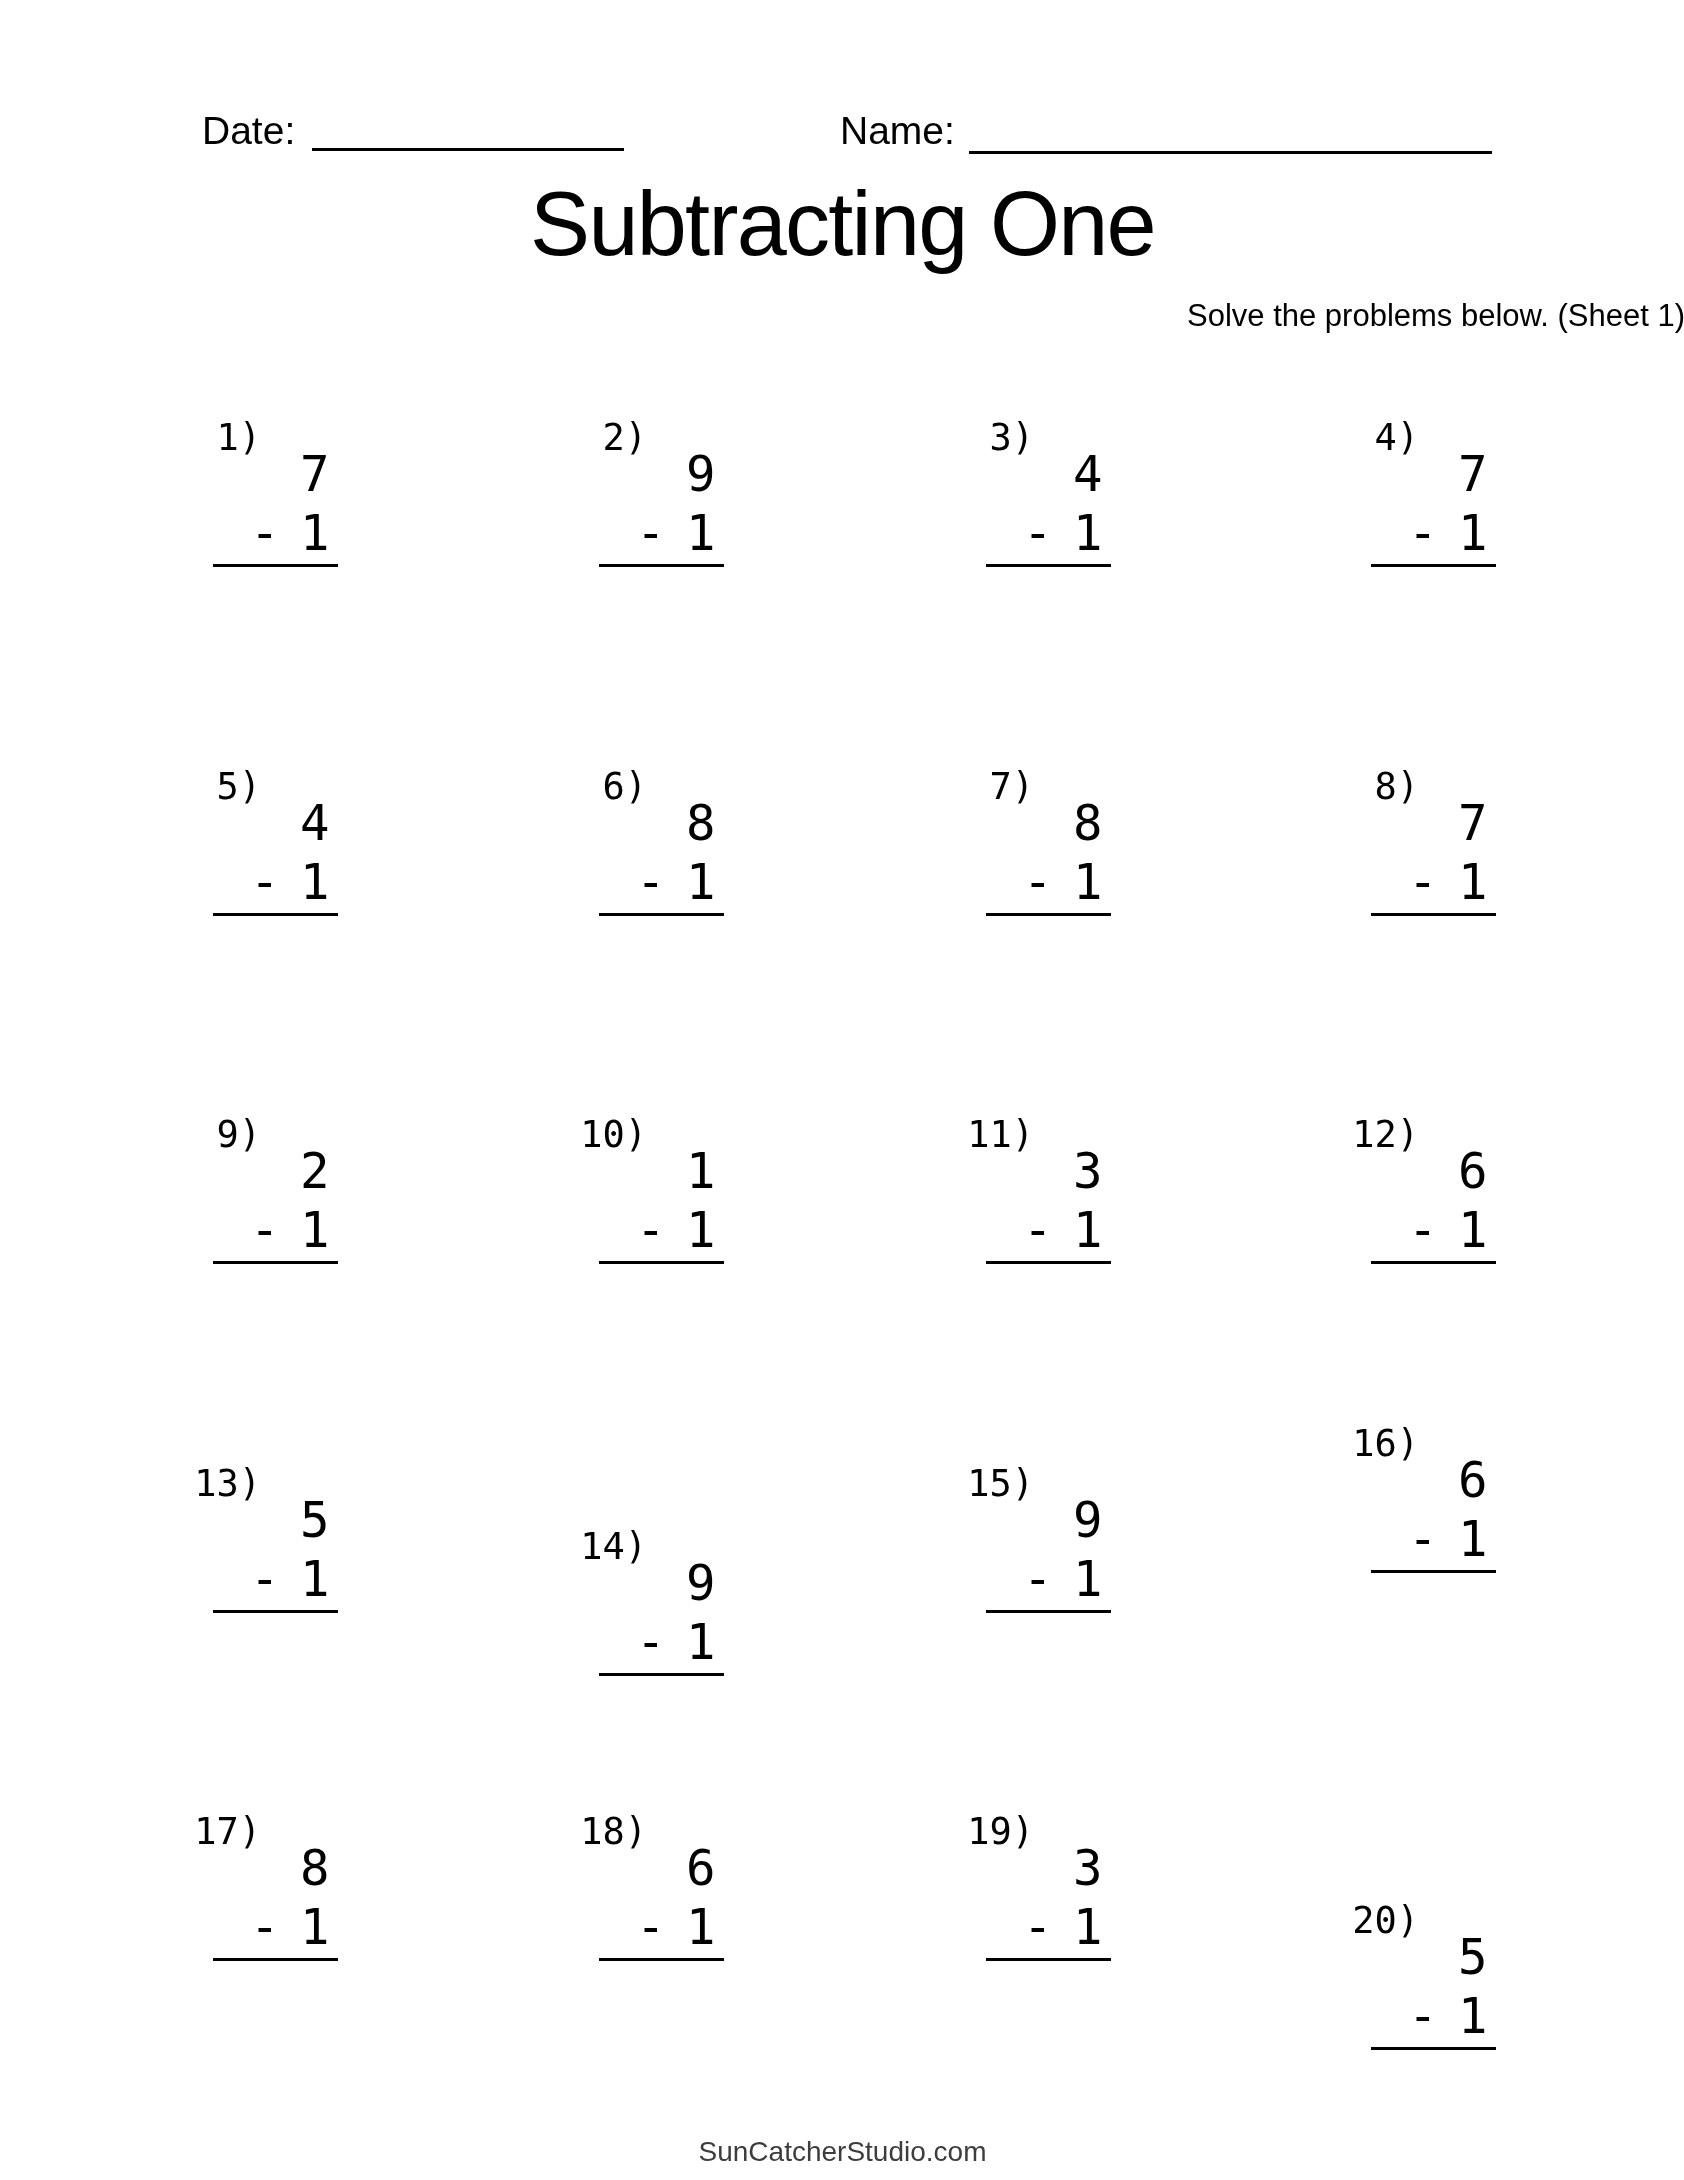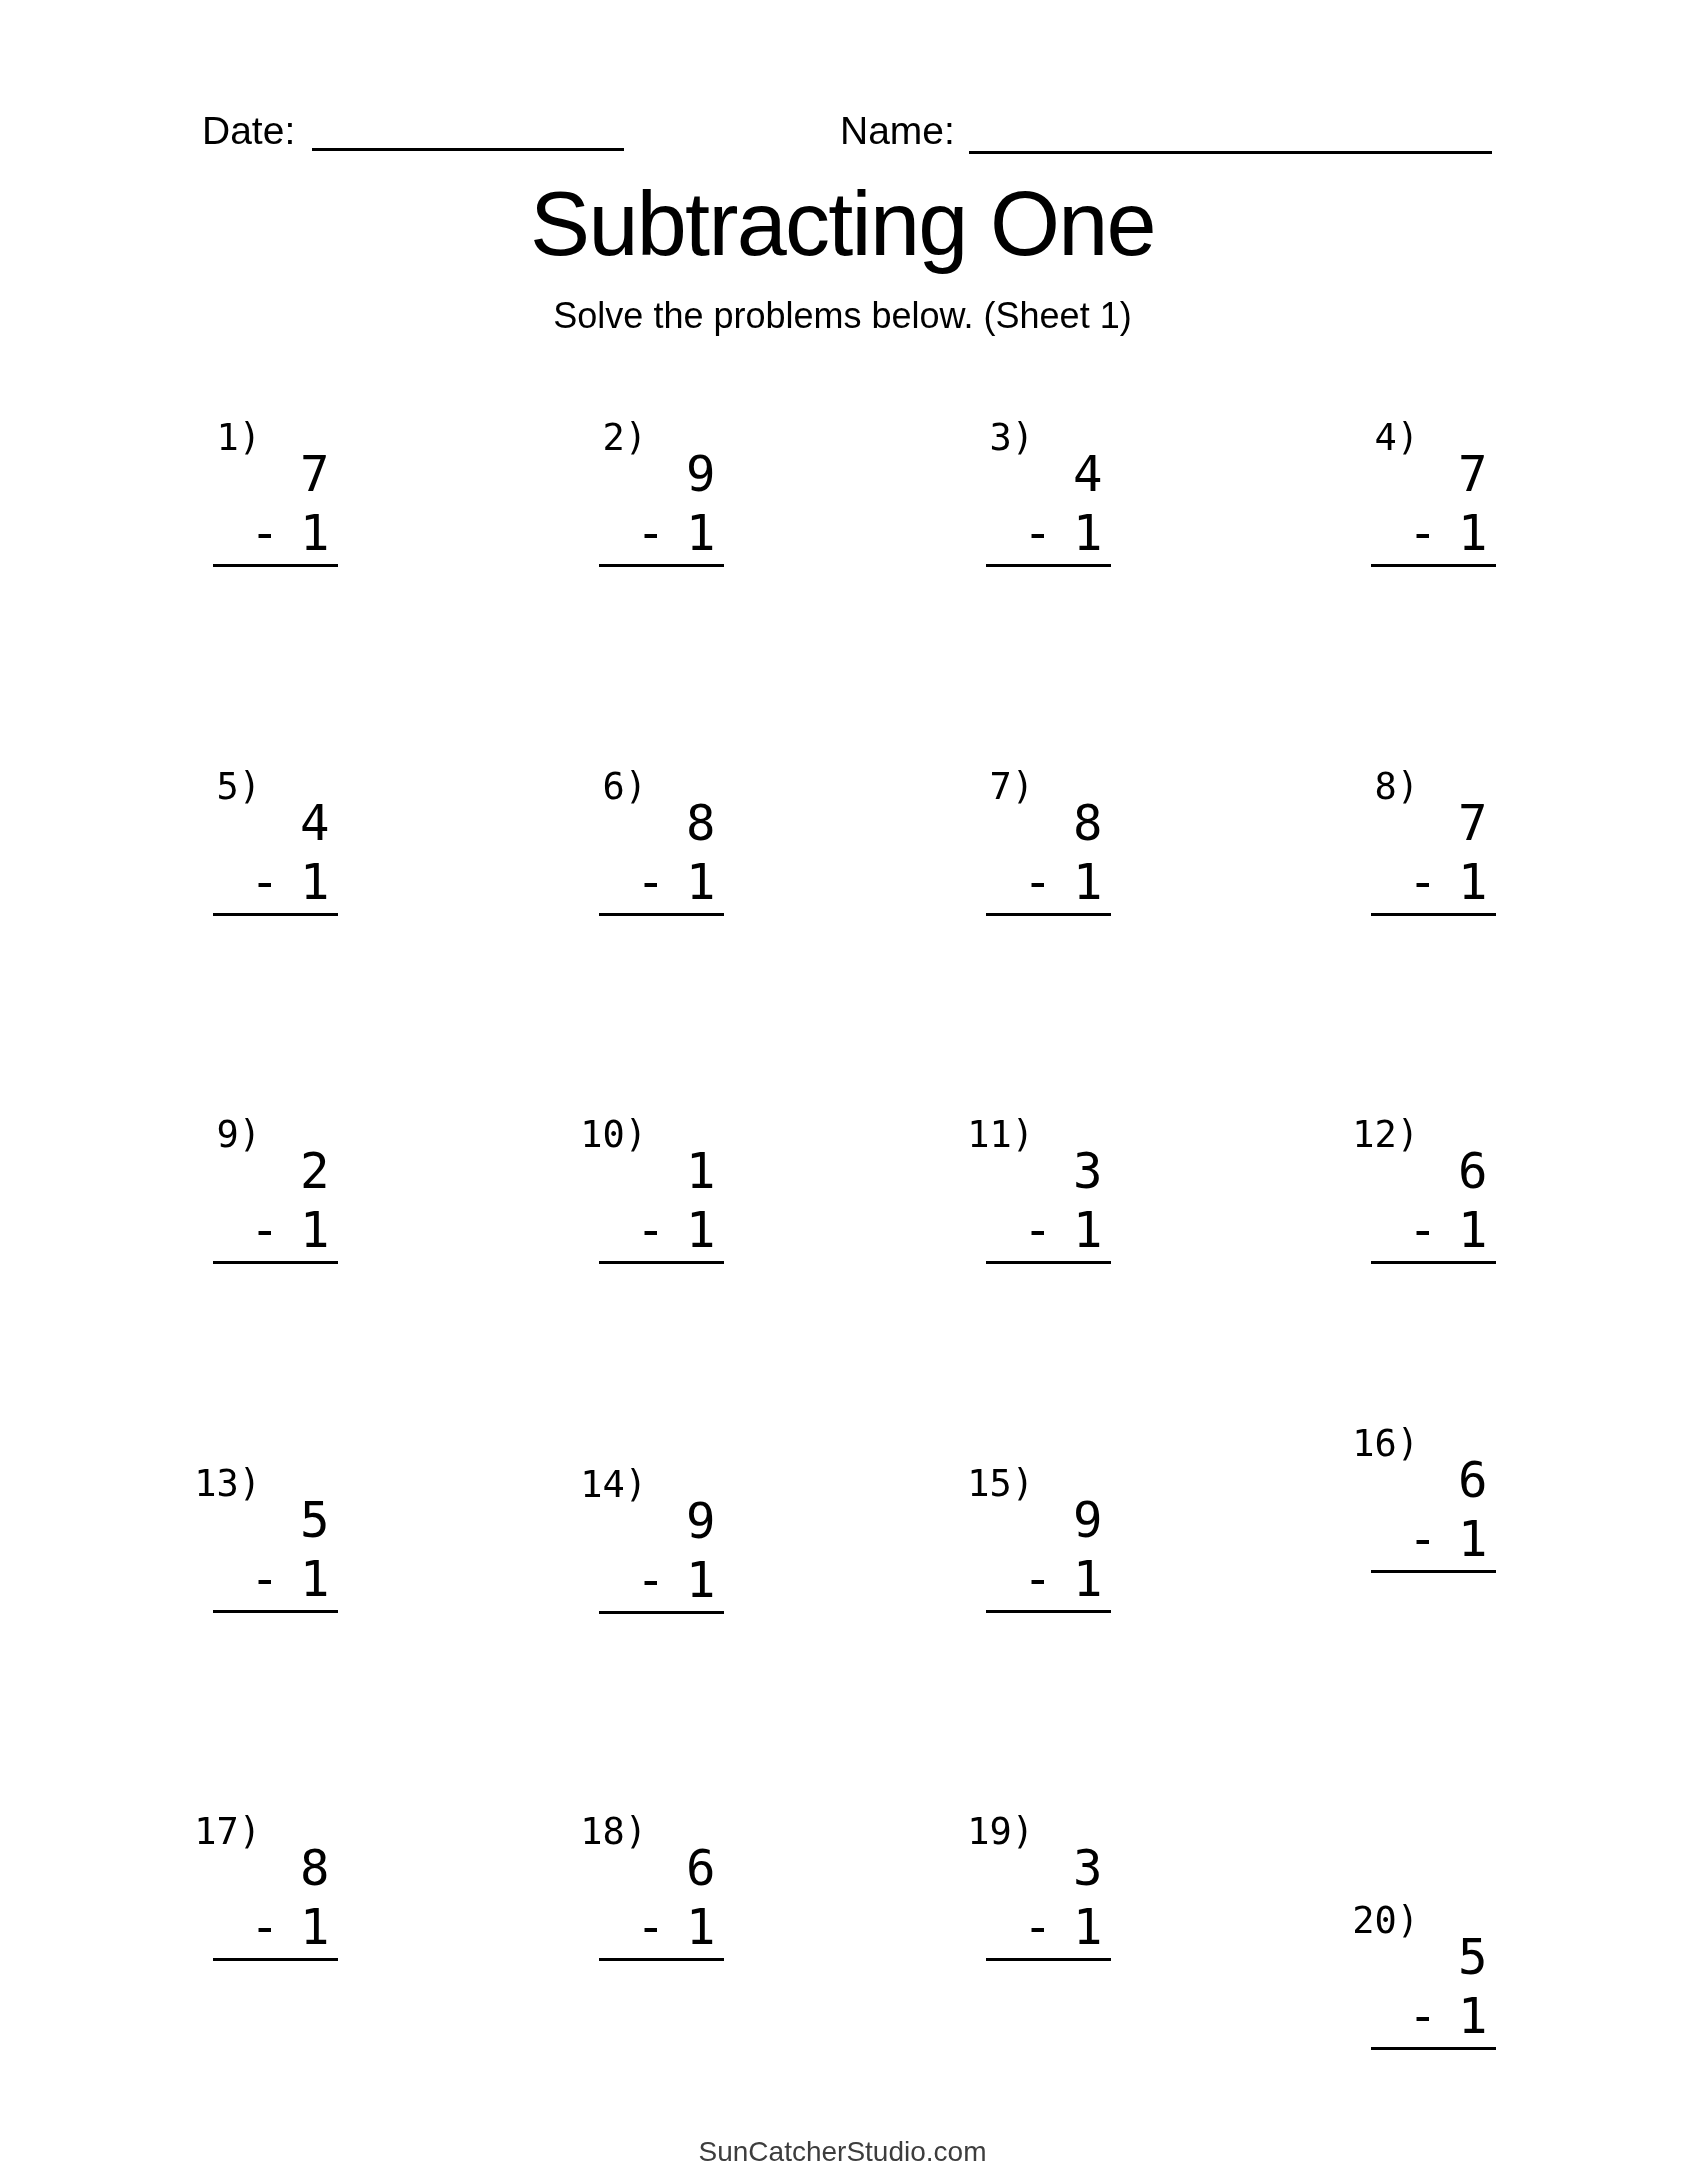--- a/index.html
+++ b/index.html
@@ -17,22 +17,22 @@
   .blank{position:absolute;height:0;border-top:3.4px solid #000;}
   .date-line{left:312px;top:148px;width:312px;}
   .name-line{left:969px;top:151px;width:523px;}
 
   
   .title{
     position:absolute;left:0;width:100%;top:170px;text-align:center;
     font-weight:normal;font-size:90px;line-height:108px;letter-spacing:-1.7px;white-space:nowrap;
   }
   .subtitle{
-    position:absolute;left:0;width:100%;top:293px;text-align:center;
-    font-size:36px;line-height:46px;white-space:nowrap;
+    position:absolute;left:0;width:100%;top:293px;text-align:right;
+    font-size:31px;line-height:46px;white-space:nowrap;
   }
 
   
   .cell{
     position:absolute;width:125px;height:147px;
     font-family:"DejaVu Sans Mono",monospace;
   }
   .plabel{
     position:absolute;left:-53px;top:-5.1px;width:101px;text-align:right;
     font-size:37px;line-height:39px;white-space:nowrap;
@@ -156,21 +156,21 @@
     <div class="ansline"></div>
   </div>
 
   <div class="cell" style="left:213px;top:1469px">
     <div class="plabel">13)</div>
     <div class="minuend">5</div>
     <div class="subrow"><span class="op">-</span><span>1</span></div>
     <div class="ansline"></div>
   </div>
 
-  <div class="cell" style="left:599px;top:1470px">
+  <div class="cell" style="left:599px;top:1532px">
     <div class="plabel">14)</div>
     <div class="minuend">9</div>
     <div class="subrow"><span class="op">-</span><span>1</span></div>
     <div class="ansline"></div>
   </div>
 
   <div class="cell" style="left:986px;top:1469px">
     <div class="plabel">15)</div>
     <div class="minuend">9</div>
     <div class="subrow"><span class="op">-</span><span>1</span></div>

